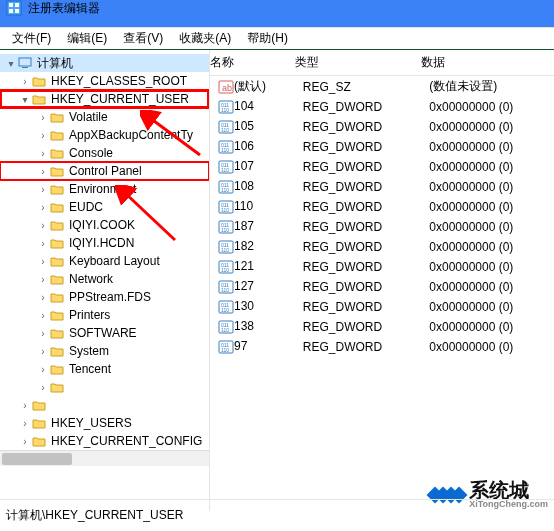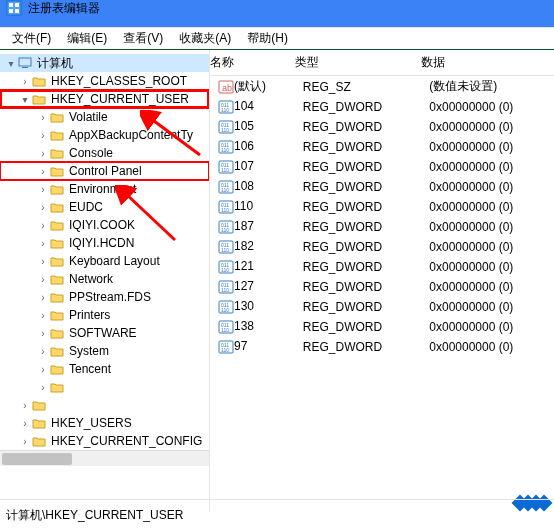--- a/index.html
+++ b/index.html
@@ -456,17 +456,21 @@
 
 </div>
 
 <div class="watermark">
   <div class="logo">
       <span></span>
       <span></span>
       <span></span>
       <span></span>
     </div>
+  <div class="txt">
+    <span>系统城</span>
+    <span class="url">XiTongCheng.com</span>
+  </div>
 </div>
 
 <div class="statusbar">
   <span>计算机\HKEY_CURRENT_USER</span>
 </div>
 
 </body></html>

